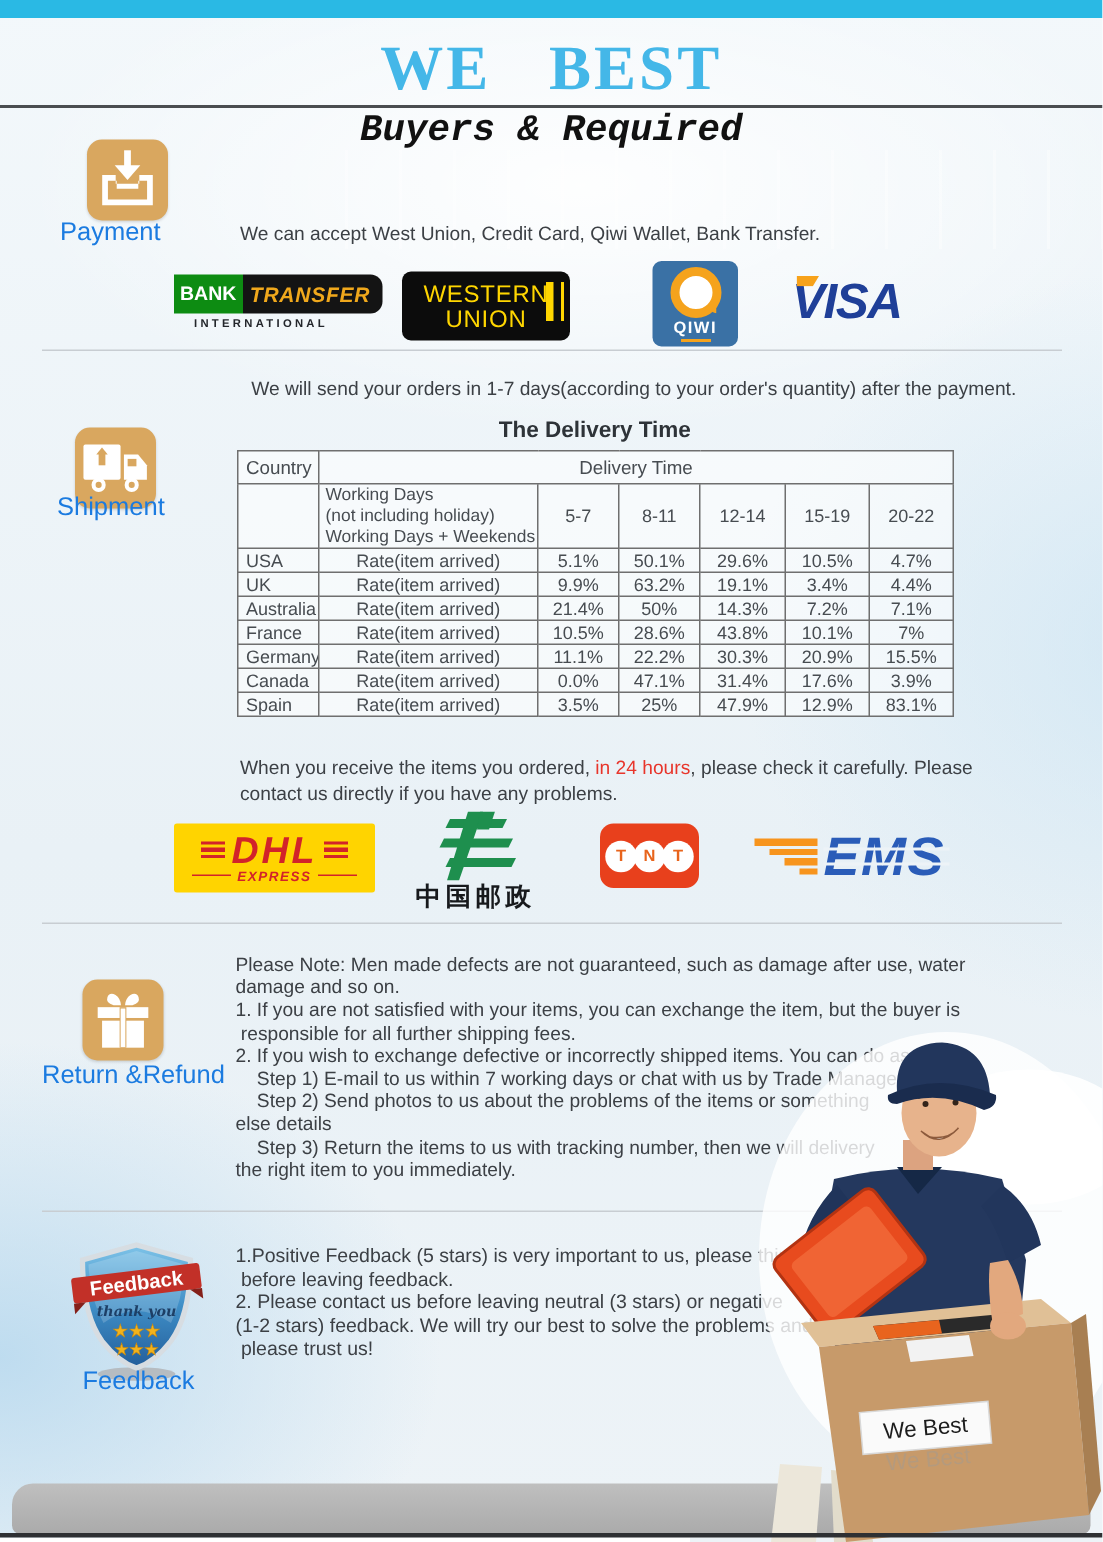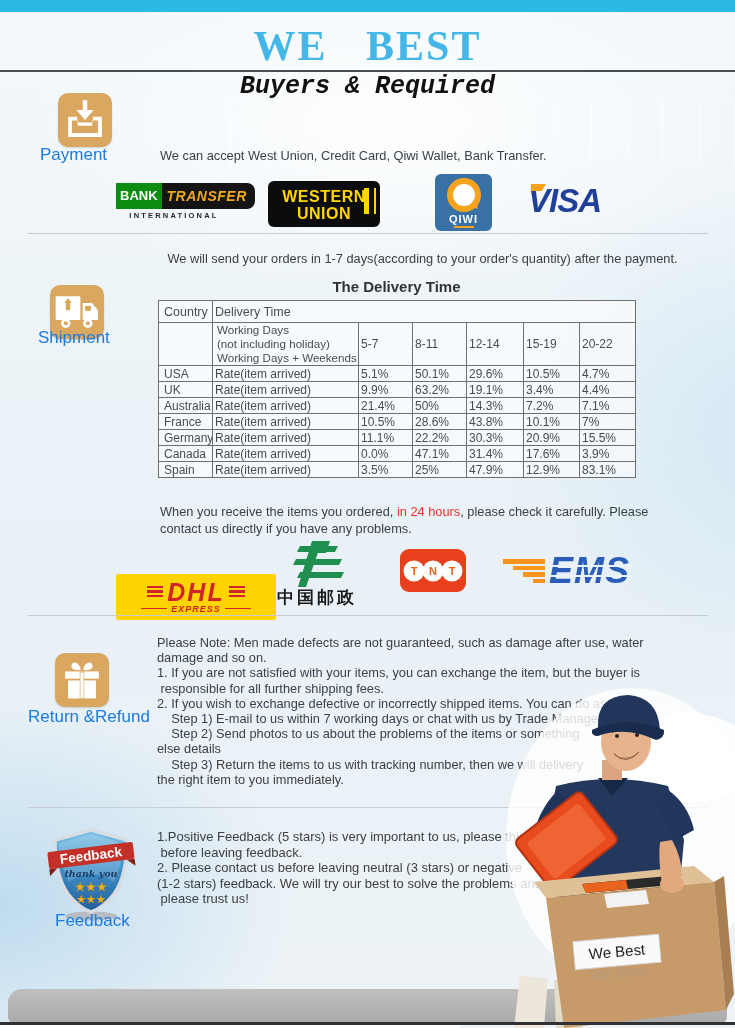--- a/index.html
+++ b/index.html
@@ -34,47 +34,47 @@
   
   #payment-icon{left:58px;top:93px;width:54px;height:54px;}
   #payment-label{left:40px;top:145px;}
   #payment-desc{left:160px;top:147px;width:480px;}
   
   #bank-transfer{left:116px;top:183px;width:116px;height:44px;}
   .bt-row{display:flex;height:26px;}
   .bt-bank{background:#0d8c12;color:#fff;font-weight:900;font-size:13px;line-height:26px;padding:0 4px;}
   .bt-transfer{background:#141414;color:#f0a81c;font-style:italic;font-weight:900;font-size:14px;line-height:26px;padding:0 8px 0 5px;border-radius:0 8px 8px 0;letter-spacing:.5px;}
   .bt-intl{text-align:center;font-size:7.5px;font-weight:bold;letter-spacing:2.2px;color:#23262b;margin-top:2px;}
-  #western-union{left:268px;top:181px;width:112px;height:46px;background:#0c0c0c;border-radius:6px;color:#ffd600;text-align:center;font-weight:700;font-size:16px;line-height:17px;padding-top:7px;box-sizing:border-box;letter-spacing:.5px;}
+  #western-union{left:268px;top:181px;width:112px;height:46px;background:#0c0c0c;border-radius:6px;color:#ffd600;text-align:center;font-weight:400;font-size:16px;line-height:17px;padding-top:7px;box-sizing:border-box;letter-spacing:.5px;}
   .wu-bar1{position:absolute;right:11px;top:7px;width:5px;height:26px;background:#ffd600;}
   .wu-bar2{position:absolute;right:4px;top:7px;width:2px;height:26px;background:#ffd600;}
   #qiwi{left:435px;top:174px;width:57px;height:57px;background:#3a71a5;border-radius:6px;text-align:center;}
   .qiwi-circle{width:22px;height:22px;border:6px solid #f5a31d;border-radius:50%;background:#fff;margin:4px auto 1px;position:relative;}
   .qiwi-tail{position:absolute;right:-3px;bottom:-3px;width:8px;height:8px;background:#f5a31d;clip-path:polygon(0 60%,100% 0,100% 100%);}
   .qiwi-name{color:#fff;font-weight:bold;font-size:11px;letter-spacing:1px;line-height:12px;}
   .qiwi-sub{width:20px;height:2px;background:#f5a31d;margin:1px auto 0;}
   #visa{left:528px;top:184px;width:100px;height:36px;font-style:italic;font-weight:900;font-size:33px;line-height:34px;color:#1f3f98;letter-spacing:-1px;}
   .visa-flag{position:absolute;left:3px;top:0;width:15px;height:7px;background:#f7a21a;clip-path:polygon(0 0,100% 0,72% 100%,0 100%);}
   .divider{left:28px;width:680px;height:1px;background:#c8cdd2;}
   
   #shipment-intro{left:130px;top:250px;width:585px;text-align:center;}
   #shipment-icon{left:50px;top:285px;width:54px;height:54px;}
   #shipment-label{left:38px;top:328px;}
   #table-title{left:158px;top:278px;width:477px;text-align:center;font-size:15px;font-weight:bold;color:#2e3338;}
   #delivery-table{left:158px;top:300px;border-collapse:collapse;table-layout:fixed;width:477px;background:rgba(255,255,255,.55);}
-  #delivery-table td{border:1px solid #6f6f6f;font-size:12px;color:#474c51;padding:0 2px;overflow:hidden;}
+  #delivery-table td{border:1px solid #6f6f6f;font-size:12px;color:#474c51;text-align:center;padding:0 2px;overflow:hidden;}
   #delivery-table .hdr{font-size:12.5px;height:21px;}
   #delivery-table .country-cell{text-align:left;padding-left:5px;}
   #delivery-table tbody td{height:15px;}
   .wd-cell{text-align:left !important;padding-left:4px !important;}
   .wd-cell div{font-size:11.6px;line-height:14px;white-space:nowrap;}
   #note{left:160px;top:503px;width:530px;}
   .red{color:#e8352b;}
   
-  #dhl{left:116px;top:574px;width:160px;height:46px;background:#ffd400;display:flex;flex-direction:column;align-items:center;justify-content:center;border-radius:2px;}
+  #dhl{left:116px;top:549px;width:134px;height:46px;background:#ffd400;display:flex;flex-direction:column;align-items:center;justify-content:center;border-radius:2px;}
   .dhl-main{display:flex;align-items:center;gap:4px;}
   .dhl-text{color:#d2232a;font-style:italic;font-weight:900;font-size:25px;line-height:22px;letter-spacing:2px;}
   .dhl-dashes{display:flex;flex-direction:column;gap:2px;}
   .dhl-dashes i{display:block;width:16px;height:2.5px;background:#d2232a;}
   .dhl-sub{display:flex;align-items:center;gap:4px;margin-top:1px;}
   .dhl-sub i{display:block;width:26px;height:1px;background:#d2232a;}
   .dhl-express{color:#d2232a;font-style:italic;font-weight:bold;font-size:9px;letter-spacing:1px;}
   #china-post-emblem{left:286px;top:541px;}
   #china-post-name{left:252px;top:586px;width:130px;text-align:center;font-size:17px;font-weight:bold;color:#17191c;letter-spacing:3px;}
   #tnt{left:400px;top:549px;width:66px;height:43px;background:#e8401c;border-radius:9px;display:flex;align-items:center;justify-content:center;gap:1px;}

